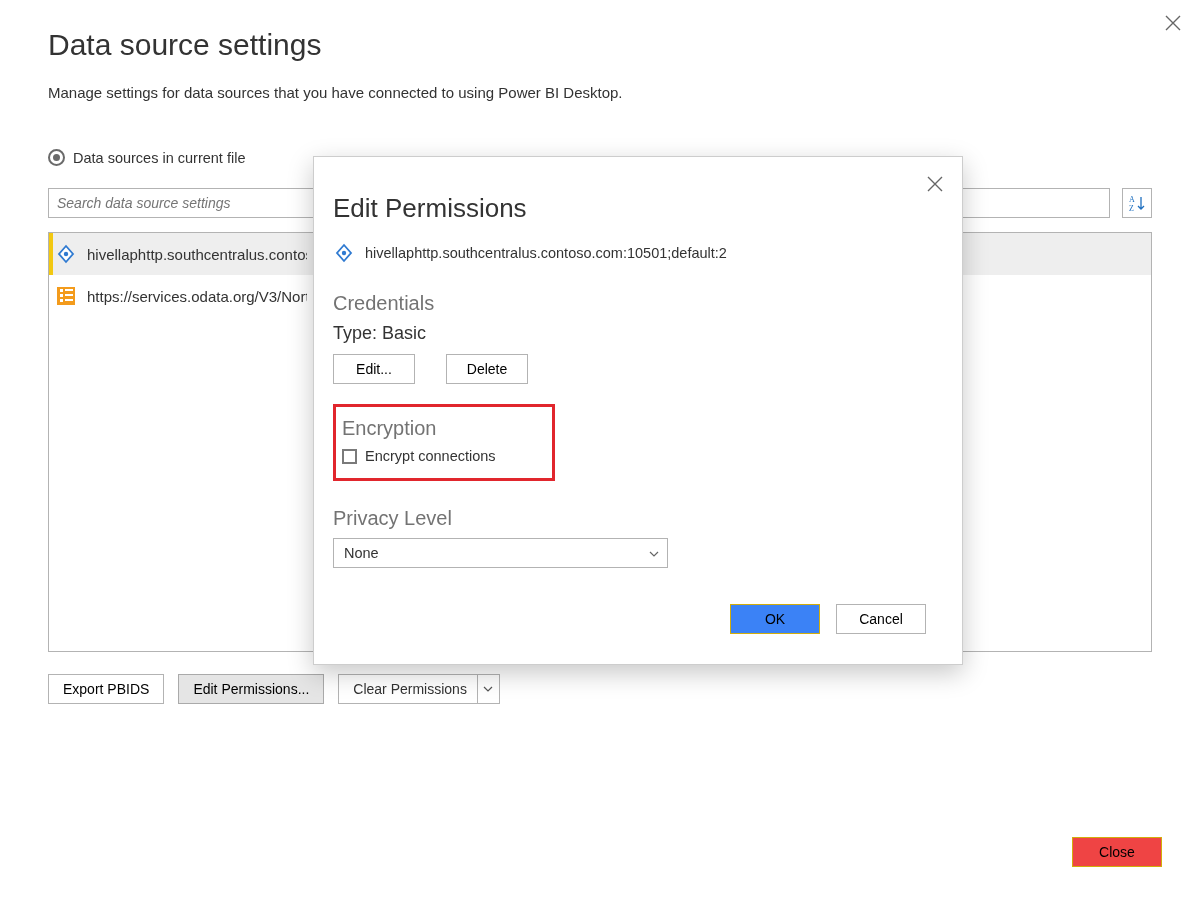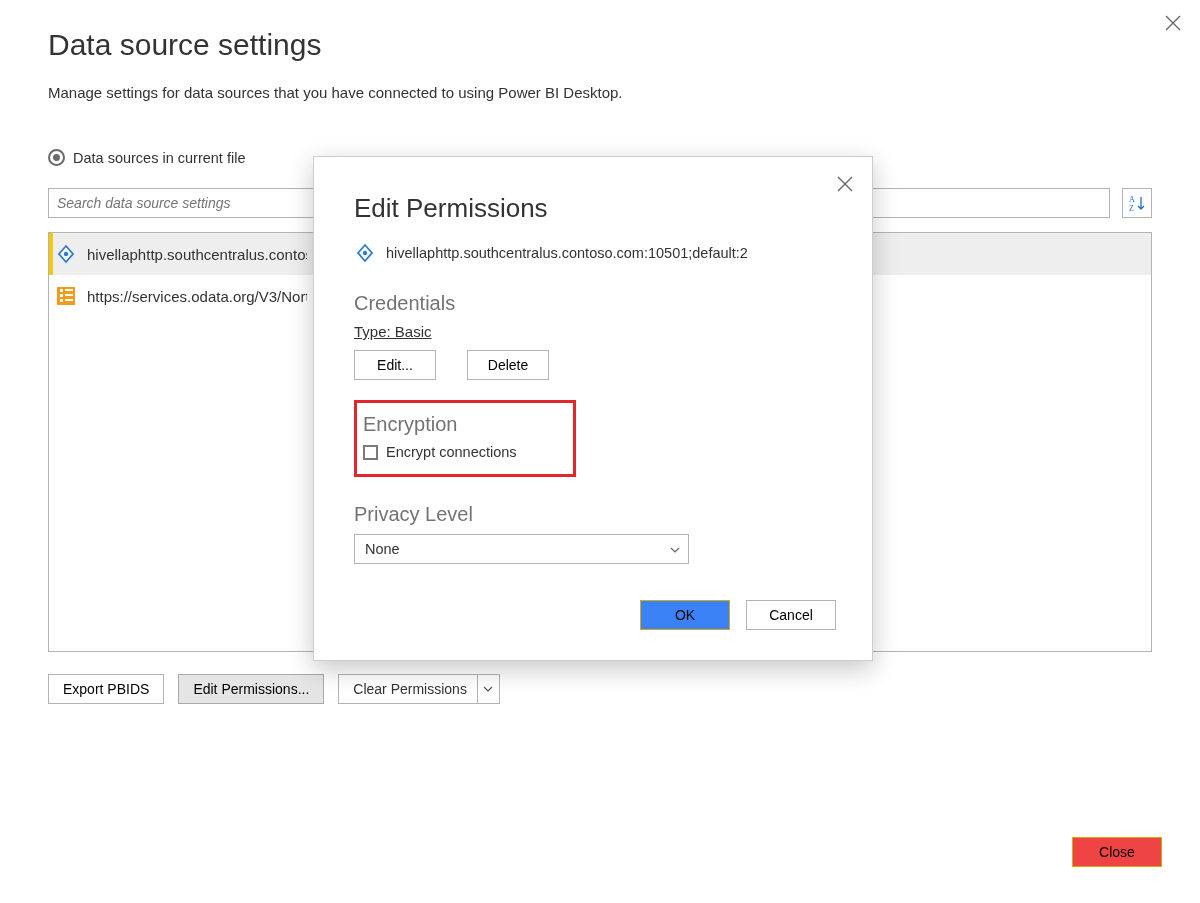--- a/index.html
+++ b/index.html
@@ -121,44 +121,44 @@
     border: 1px solid #d2ad0b;
     font-size: 14px;
     font-family: inherit;
     cursor: pointer;
   }
 
   
   .modal {
     position: absolute;
     left: 313px; top: 156px;
-    width: 560px;
+    width: 650px;
     background: #fff;
     border: 1px solid #cdcdcd;
     box-shadow: 0 8px 24px rgba(0,0,0,0.22);
-    padding: 30px 36px 30px 40px;
+    padding: 30px 36px 30px 19px;
   }
   .modal .close-x.modal-x { top: 18px; right: 18px; }
   .modal-title {
     font-size: 26px;
     font-weight: 300;
     margin: 6px 0 18px 0;
   }
   .ds-line {
     display: flex; align-items: center; gap: 10px;
     font-size: 14.5px;
     margin-bottom: 28px;
   }
   .section-head {
     font-size: 20px;
     font-weight: 400;
     color: #737373;
     margin: 8px 0 8px 0;
   }
-  .type-line { font-size: 15px; margin-bottom: 10px; text-decoration: underline; }
+  .type-line { font-size: 18px; margin-bottom: 10px; }
   .cred-btns { display:flex; gap:31px; margin-bottom: 20px;}
   .highlight-box {
     border: 3px solid #e1262d;
     padding: 10px 12px 14px 6px;
     width: 222px;
     margin-bottom: 26px;
   }
   .check-row { display:flex; align-items:center; gap:8px; font-size:14.5px; margin-top:6px; }
   .checkbox {
     width:15px; height:15px; border:2px solid #7a7a7a; background:#fff;

